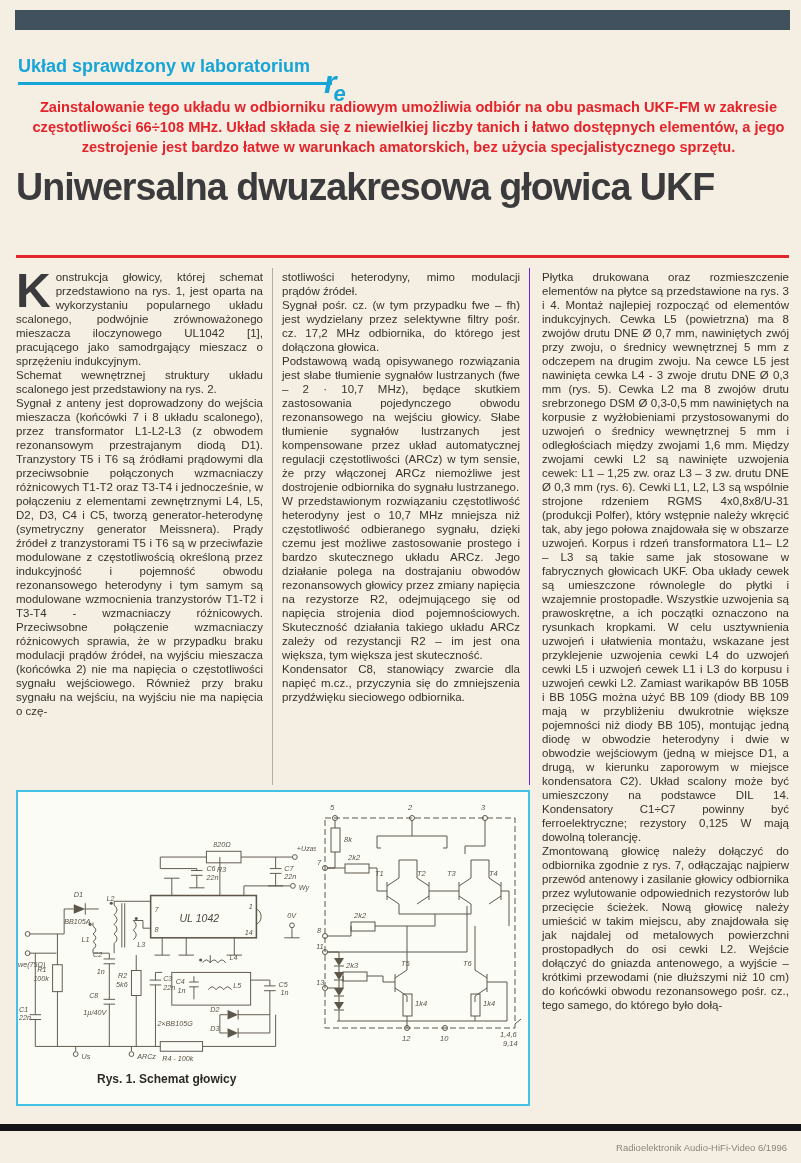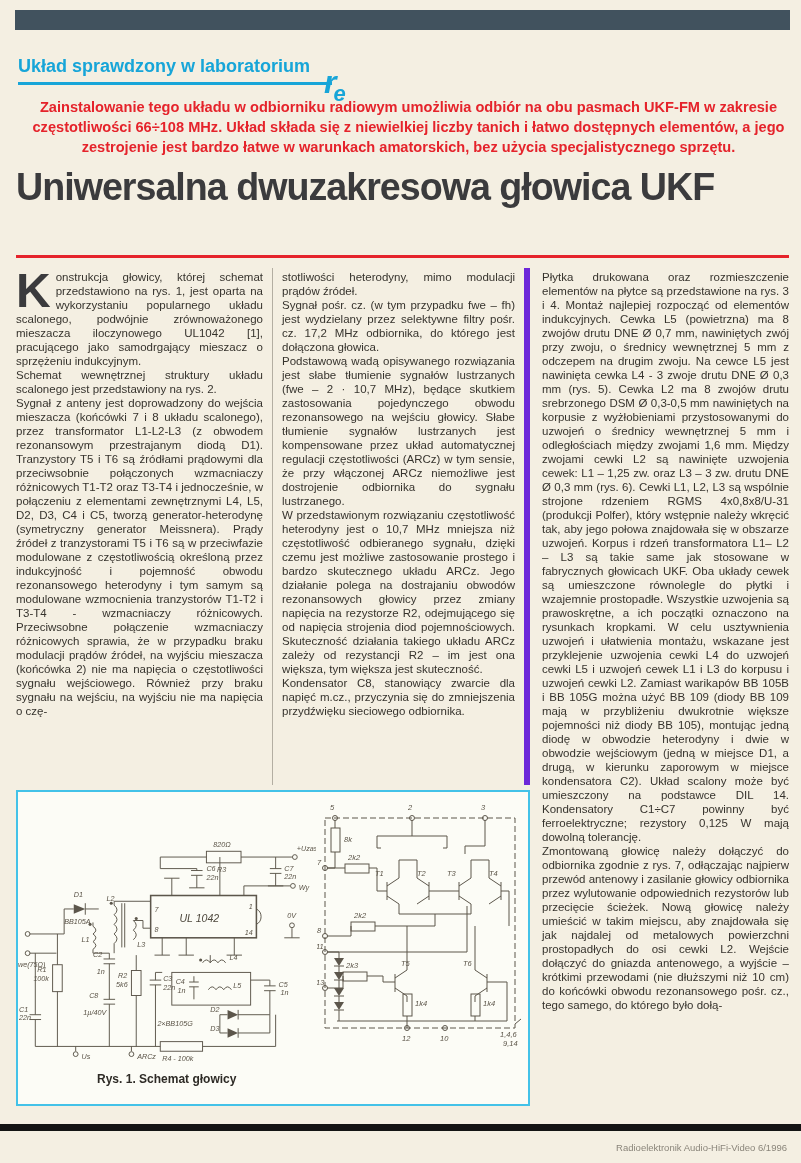--- a/index.html
+++ b/index.html
@@ -14,21 +14,21 @@
   .lead{position:absolute;top:97px;left:28px;right:12px;text-align:center;color:#e5232b;font-weight:bold;font-size:14.6px;line-height:1.38;}
   .title{position:absolute;top:166px;left:16px;width:775px;font-size:38px;font-weight:bold;color:#3b3b3d;letter-spacing:-1px;white-space:nowrap;transform:scaleX(0.99);transform-origin:left;}
   .author{position:absolute;top:231px;left:0;width:100%;text-align:center;font-weight:bold;font-size:13px;color:#38352f;}
   .red-rule{position:absolute;top:255px;left:16px;right:12px;height:3px;background:#e5232b;}
   .content{position:absolute;top:268px;left:16px;right:12px;display:flex;}
   .left-stack{width:514px;display:flex;flex-direction:column;}
   .two-cols{display:flex;height:517px;overflow:hidden;}
   .col{box-sizing:border-box;font-size:11.5px;line-height:14px;text-align:justify;color:#36332d;}
   .col p{margin:0;}
   .col-1{width:50%;padding:2px 9px 0 0;border-right:1px solid #b3aea2;}
-  .col-2{width:50%;padding:2px 9px 0 9px;border-right:6px solid #6d28d9;}
+  .col-2{width:50%;padding:2px 9px 0 9px;border-right:1px solid #6d28d9;}
   .col-3{flex:1;padding:2px 0 0 12px;height:835px;overflow:hidden;}
   .dropcap{float:left;font-size:48px;line-height:37px;font-weight:bold;color:#3b3b3d;padding:2px 5px 0 0;}
   .figure-box{box-sizing:border-box;margin-top:5px;border:2px solid #43c2e8;background:#fcfcf6;height:316px;display:flex;padding:4px 2px 2px 2px;}
   .fig{display:flex;flex-direction:column;align-items:center;}
   .fig-1{width:58%;}
   .fig-2{width:42%;}
   .fig svg{flex:0 0 auto;}
   .caption{font-weight:bold;font-size:12px;color:#2e2b26;text-align:center;margin-top:2px;line-height:1.3;}
   .schem{stroke:#5c564b;stroke-width:1;fill:none;}
   .schem-thick{stroke:#5c564b;stroke-width:1.6;fill:none;}

